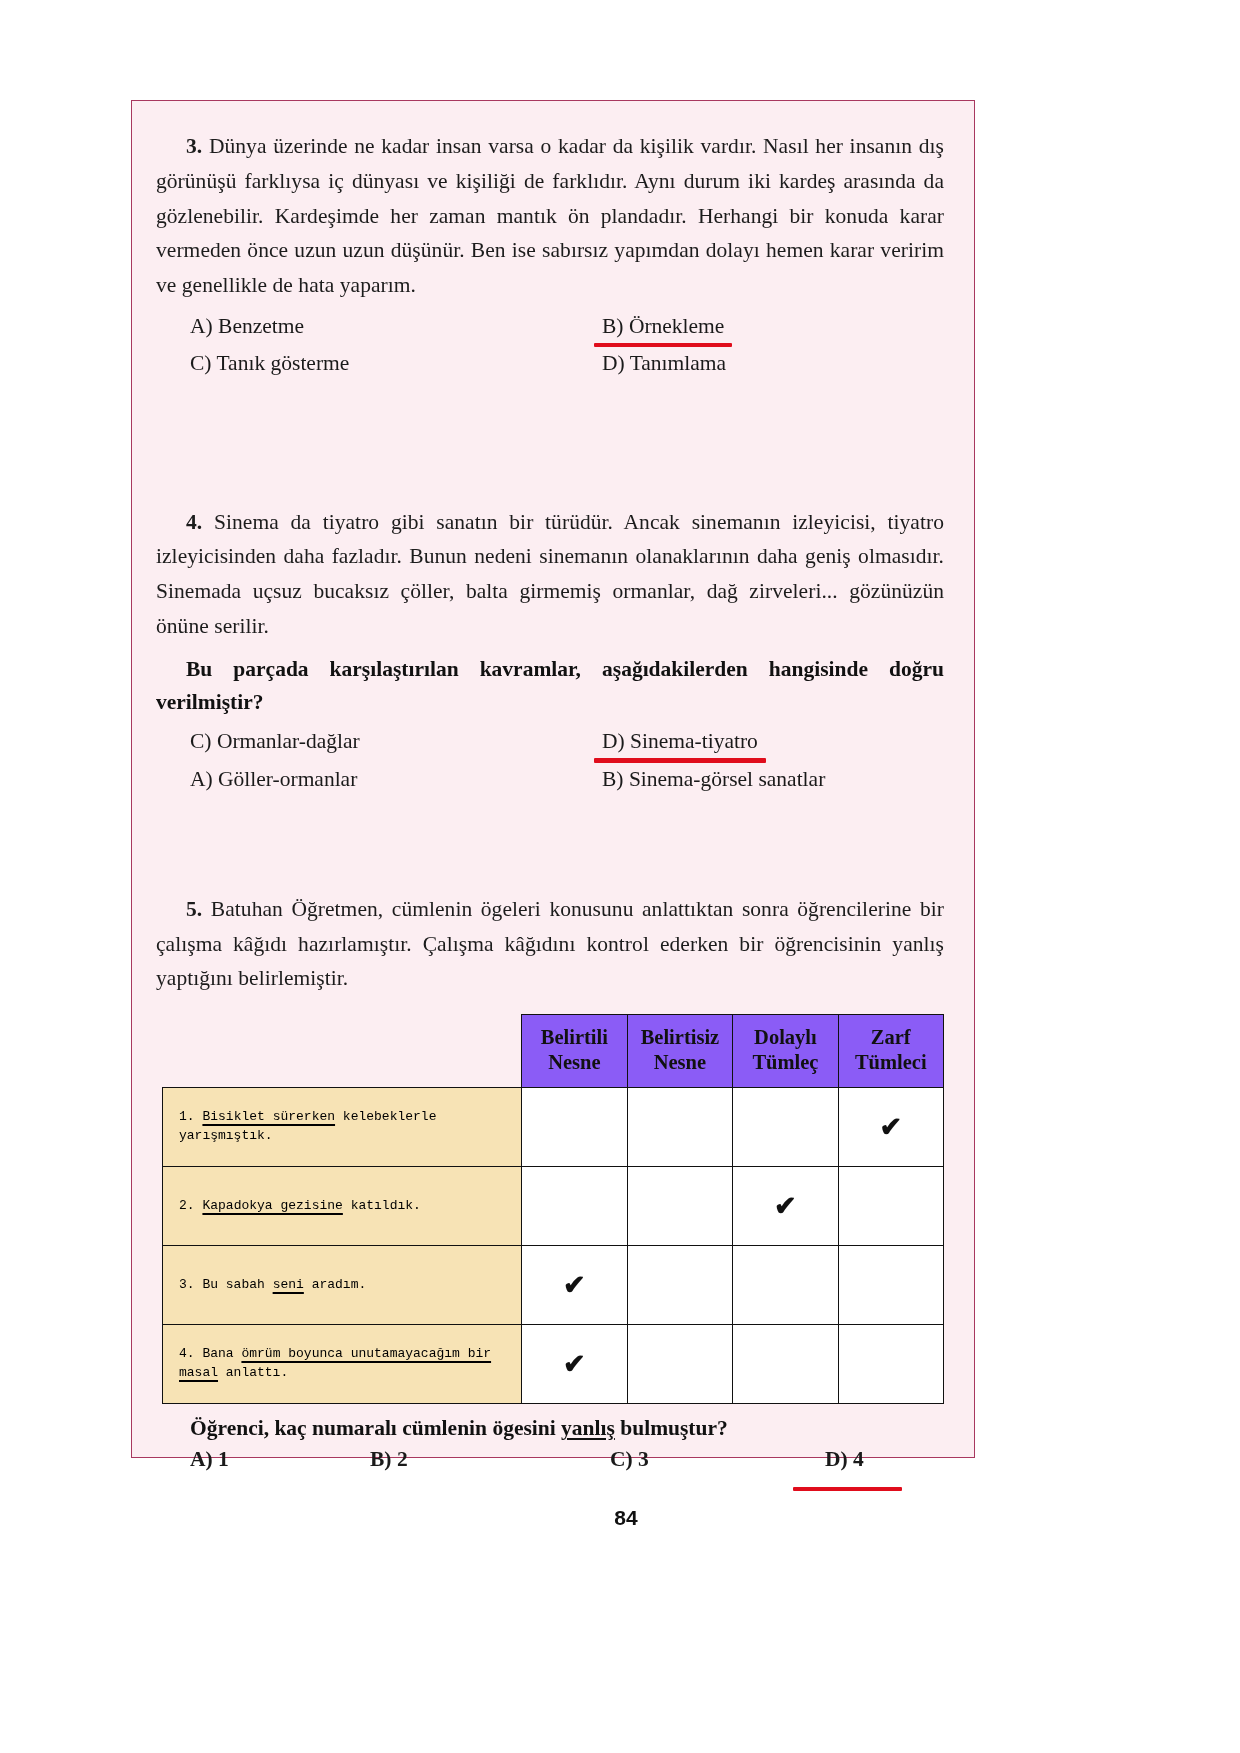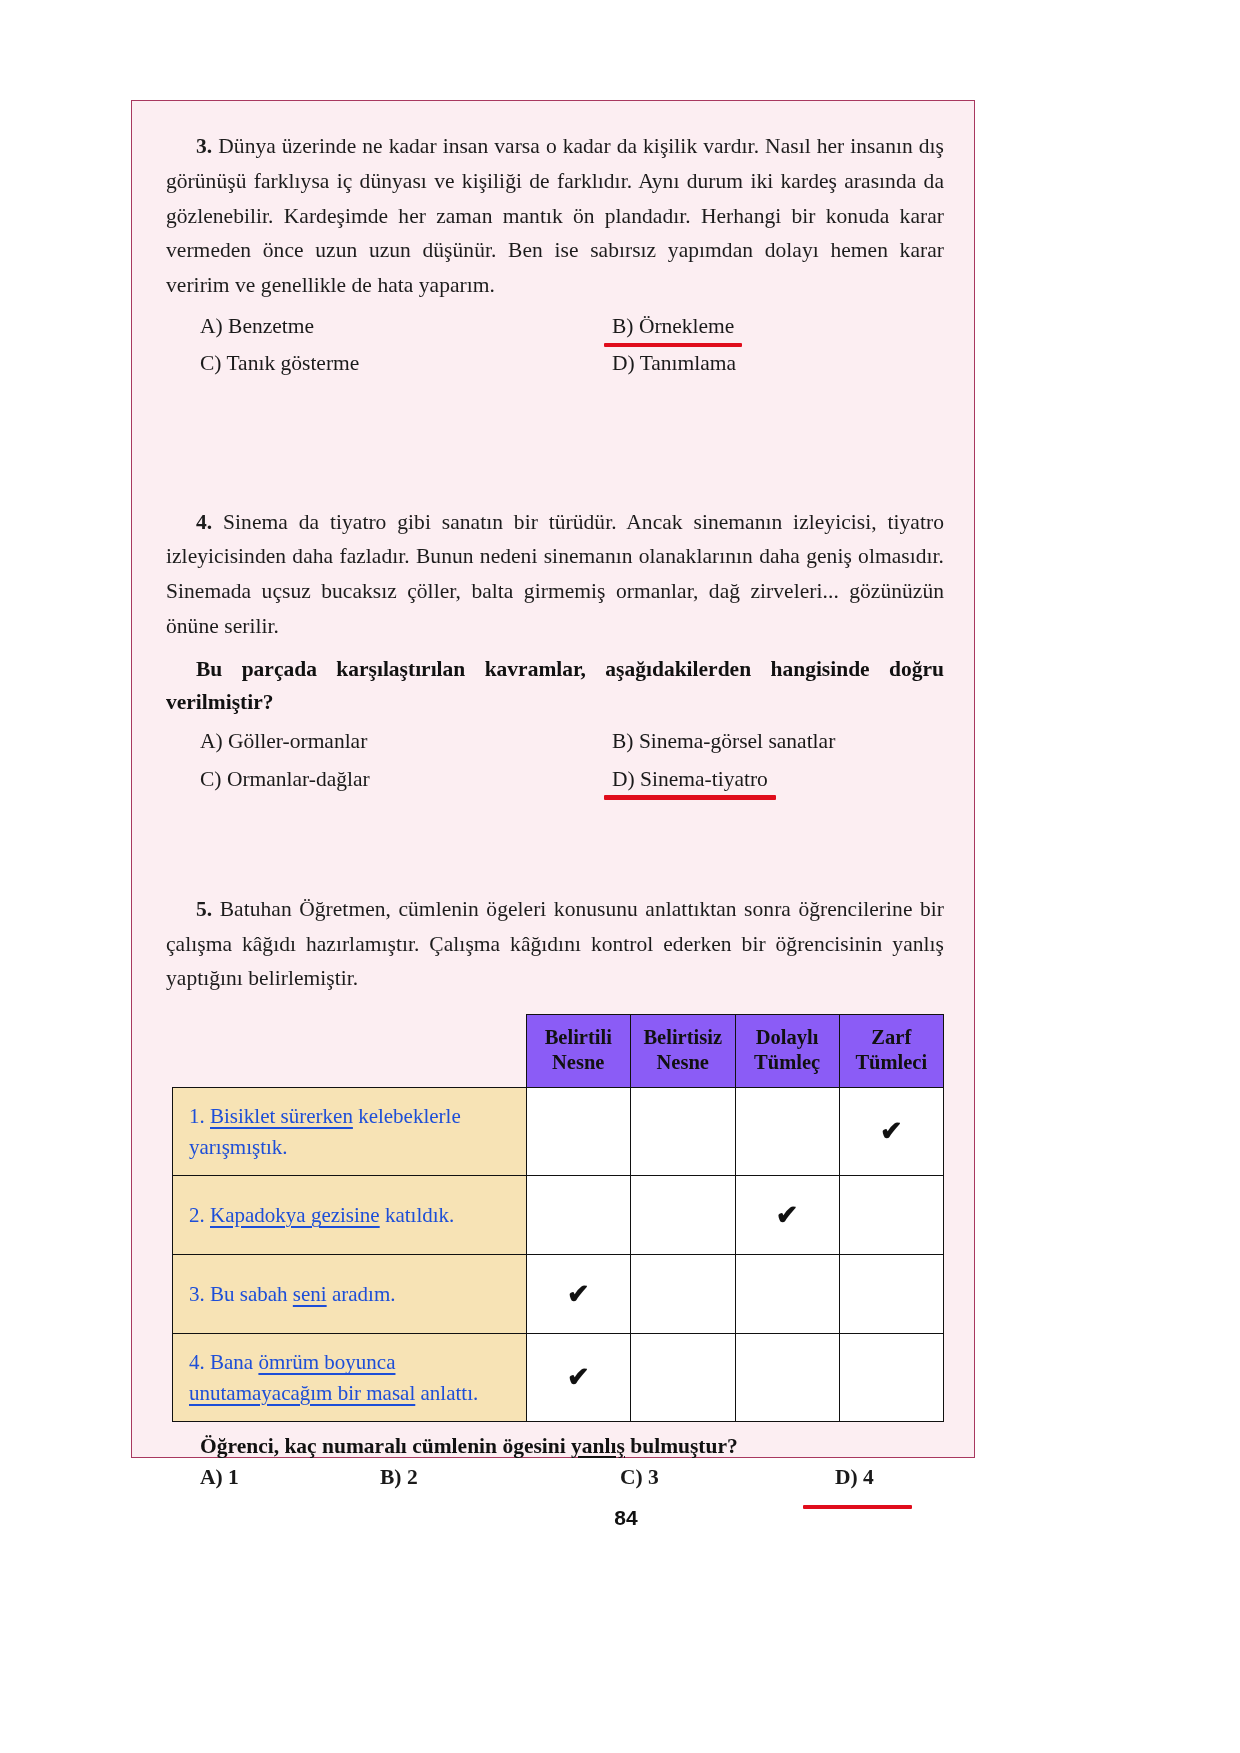--- a/index.html
+++ b/index.html
@@ -27,21 +27,21 @@
     border: 1.6px solid #a8385f;
     box-sizing: border-box;
   }
 
   .page-inner {
     position: absolute;
     left: 0;
     top: 0;
     right: 0;
     bottom: 0;
-    padding: 28px 30px 10px 34px;
+    padding: 28px 30px 10px 24px;
     box-sizing: border-box;
   }
 
   
   .question-block {
     position: relative;
   }
 
   .q-body {
     font-size: 21.5px;
@@ -131,26 +131,27 @@
     font-weight: bold;
     text-align: center;
     padding: 10px 2px 12px 2px;
     line-height: 1.22;
     color: #111;
   }
   th.hdr span { display: block; }
 
   td.sentence-cell {
     background: #f7e3b5;
-    font-size: 21px;
+    font-size: 13px;
     line-height: 1.45;
     padding: 13px 12px 13px 16px;
     vertical-align: middle;
-    color: #1d4ed8;
+    color: #000000;
     height: 79px;
+    font-family: Liberation Mono, monospace;
   }
   td.mark-cell {
     background: #ffffff;
     text-align: center;
     vertical-align: middle;
     font-size: 27px;
     font-weight: bold;
     color: #111;
     line-height: 1;
   }
@@ -236,26 +237,26 @@
       </div>
     </div>
 
     <div class="gap-lg"></div>
 
     <div class="question-block">
       <p class="q-body"><span class="qnum">4.</span> <span>Sinema da tiyatro gibi sanatın bir türüdür. Ancak sinemanın izleyicisi, tiyatro izleyicisinden daha fazladır. Bunun nedeni sinemanın olanaklarının daha geniş olmasıdır. Sinemada uçsuz bucaksız çöller, balta girmemiş ormanlar, dağ zirveleri... gözünüzün önüne serilir.</span></p>
       <p class="q-prompt"><span class="indent">Bu parçada karşılaştırılan kavramlar, aşağıdakilerden hangisinde doğru verilmiştir?</span></p>
       <div class="options">
         <div class="opt-row">
+          <span class="opt opt-col-a">C) Ormanlar-dağlar</span>
+          <span class="opt opt-col-b answer">D) Sinema-tiyatro</span>
+        </div>
+        <div class="opt-row">
           <span class="opt opt-col-a">A) Göller-ormanlar</span>
           <span class="opt opt-col-b">B) Sinema-görsel sanatlar</span>
-        </div>
-        <div class="opt-row">
-          <span class="opt opt-col-a">C) Ormanlar-dağlar</span>
-          <span class="opt opt-col-b answer">D) Sinema-tiyatro</span>
         </div>
       </div>
     </div>
 
     <div class="gap-md"></div>
 
     <div class="question-block">
       <p class="q-body"><span class="qnum">5.</span> <span>Batuhan Öğretmen, cümlenin ögeleri konusunu anlattıktan sonra öğrencilerine bir çalışma kâğıdı hazırlamıştır. Çalışma kâğıdını kontrol ederken bir öğrencisinin yanlış yaptığını belirlemiştir.</span></p>
 
       <div class="table-wrap">

